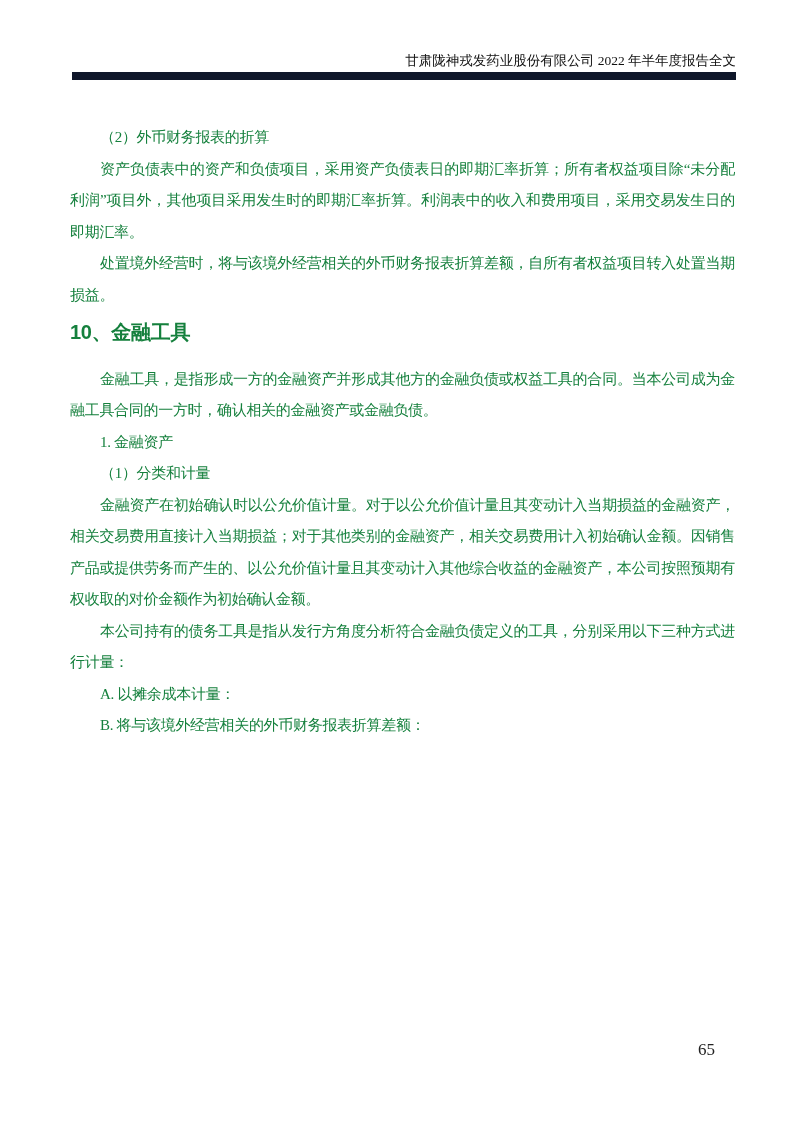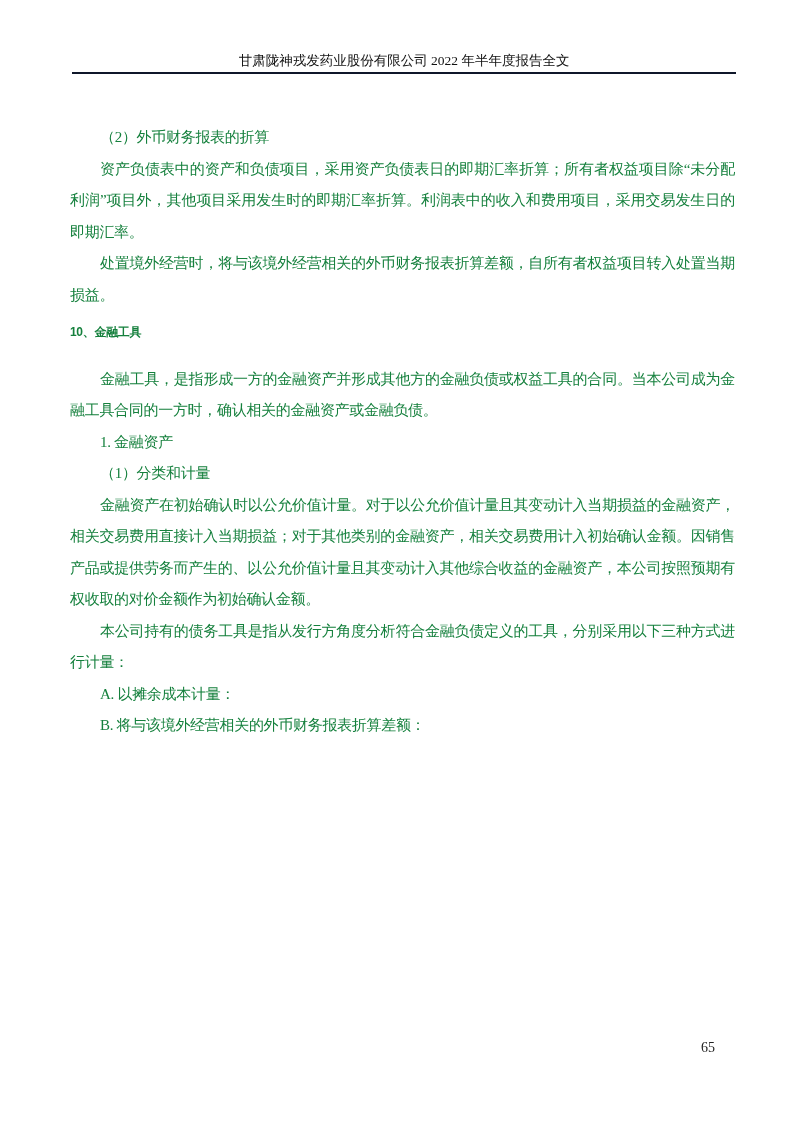--- a/index.html
+++ b/index.html
@@ -14,26 +14,26 @@
     background: #ffffff;
     color: #000000;
     font-family: "Liberation Serif", "DejaVu Serif", serif;
     overflow: hidden;
   }
   .page-header {
     position: absolute;
     left: 72px;
     top: 52px;
     width: 664px;
-    text-align: center;
+    text-align: right;
     font-size: 13.5px;
     line-height: 17px;
     color: #111111;
     padding-bottom: 3px;
-    border-bottom: 2px solid #0f172a;
+    border-bottom: 8px solid #0f172a;
   }
   .doc-content {
     position: absolute;
     left: 70px;
     top: 91px;
     width: 665px;
     font-size: 15px;
     line-height: 31.5px;
     letter-spacing: -0.3px;
     text-align: justify;
@@ -41,28 +41,28 @@
     margin-top: 31px;
   }
   .para {
     margin: 0;
     text-indent: 2em;
   }
   .heading {
     margin: 6px 0 15px 0;
     text-indent: 0;
     font-weight: bold;
-    font-size: 12px;
+    font-size: 20px;
     font-family: "Liberation Sans", "DejaVu Sans", sans-serif;
   }
   .page-footer {
     position: absolute;
     top: 1040px;
     right: 78px;
-    font-size: 14px;
+    font-size: 17px;
     color: #222222;
   }
 </style>
 </head>
 <body>
 
 <div class="page">
 
   <div class="page-header">
     <span>甘肃陇神戎发药业股份有限公司 2022 年半年度报告全文</span>

